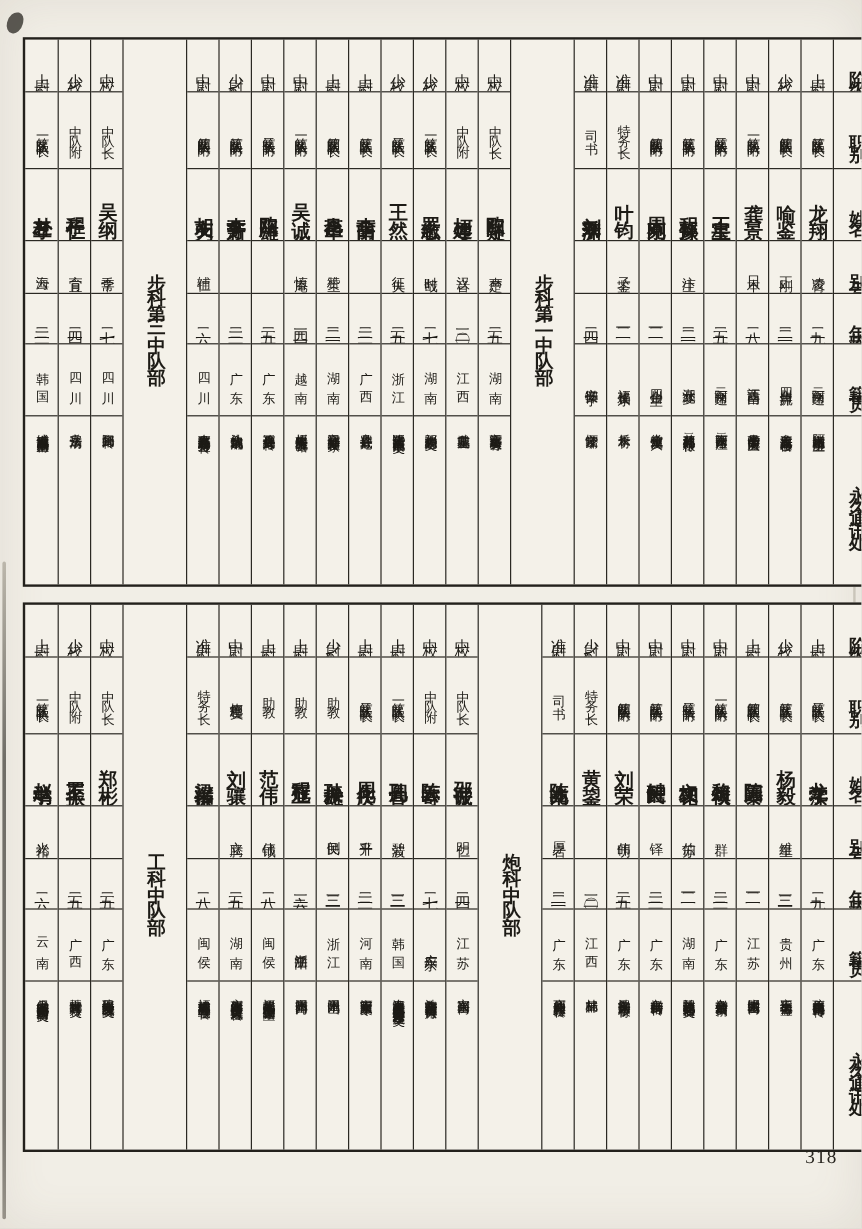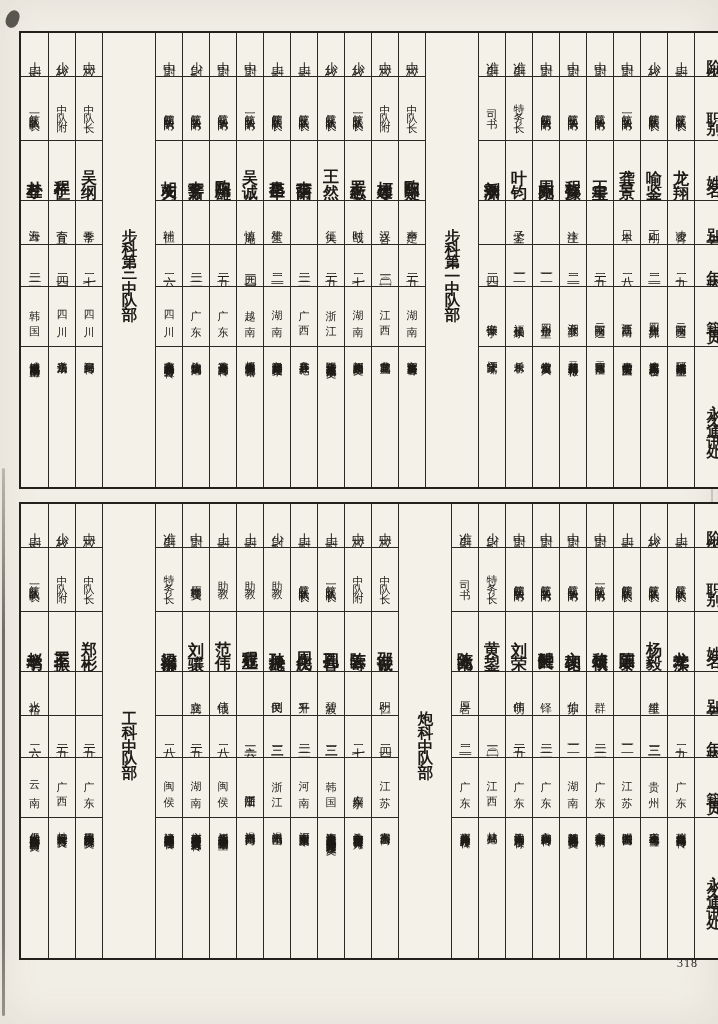--- a/index.html
+++ b/index.html
@@ -27,21 +27,21 @@
   .c-name.ls-wide{letter-spacing:14px;}
   .c-alias{font-size:11.5px;letter-spacing:2px;line-height:12px;}
   .c-age{font-size:13px;letter-spacing:2px;}
   .c-origin{font-size:11px;line-height:12px;letter-spacing:1px;}
   .c-origin.ls-wide{letter-spacing:16px;}
   .c-address{font-size:10.5px;line-height:11.5px;justify-content:flex-start;padding:6px 1px 4px 1px;
              letter-spacing:.5px;}
   .c-field{font-size:15px;font-weight:700;letter-spacing:8px;}
   .c-field.h6{letter-spacing:10px;}
   .c-section{height:100%;font-size:15.5px;font-weight:700;letter-spacing:13px;}
-  .pagenum{position:absolute;right:20px;top:956px;font-size:12px;color:#26231d;letter-spacing:1px;}
+  .pagenum{position:absolute;right:20px;top:956px;font-size:16px;color:#26231d;letter-spacing:1px;}
   .artifact-top{position:absolute;left:6px;top:10px;width:13px;height:18px;background:#34322c;
                 border-radius:60% 40% 55% 45%;opacity:.8;transform:rotate(14deg);}
   .artifact-left{position:absolute;left:2px;top:468px;width:3px;height:548px;opacity:.65;
                  background:linear-gradient(#a39d90,#2e2c27 30%,#3a3731 85%,#6b665c);border-radius:2px;}
   .artifact-right{position:absolute;right:5px;top:140px;width:2px;height:740px;background:#bcb6aa;opacity:.7;}
 </style>
 </head>
 <body>
 
 <div class="page">

